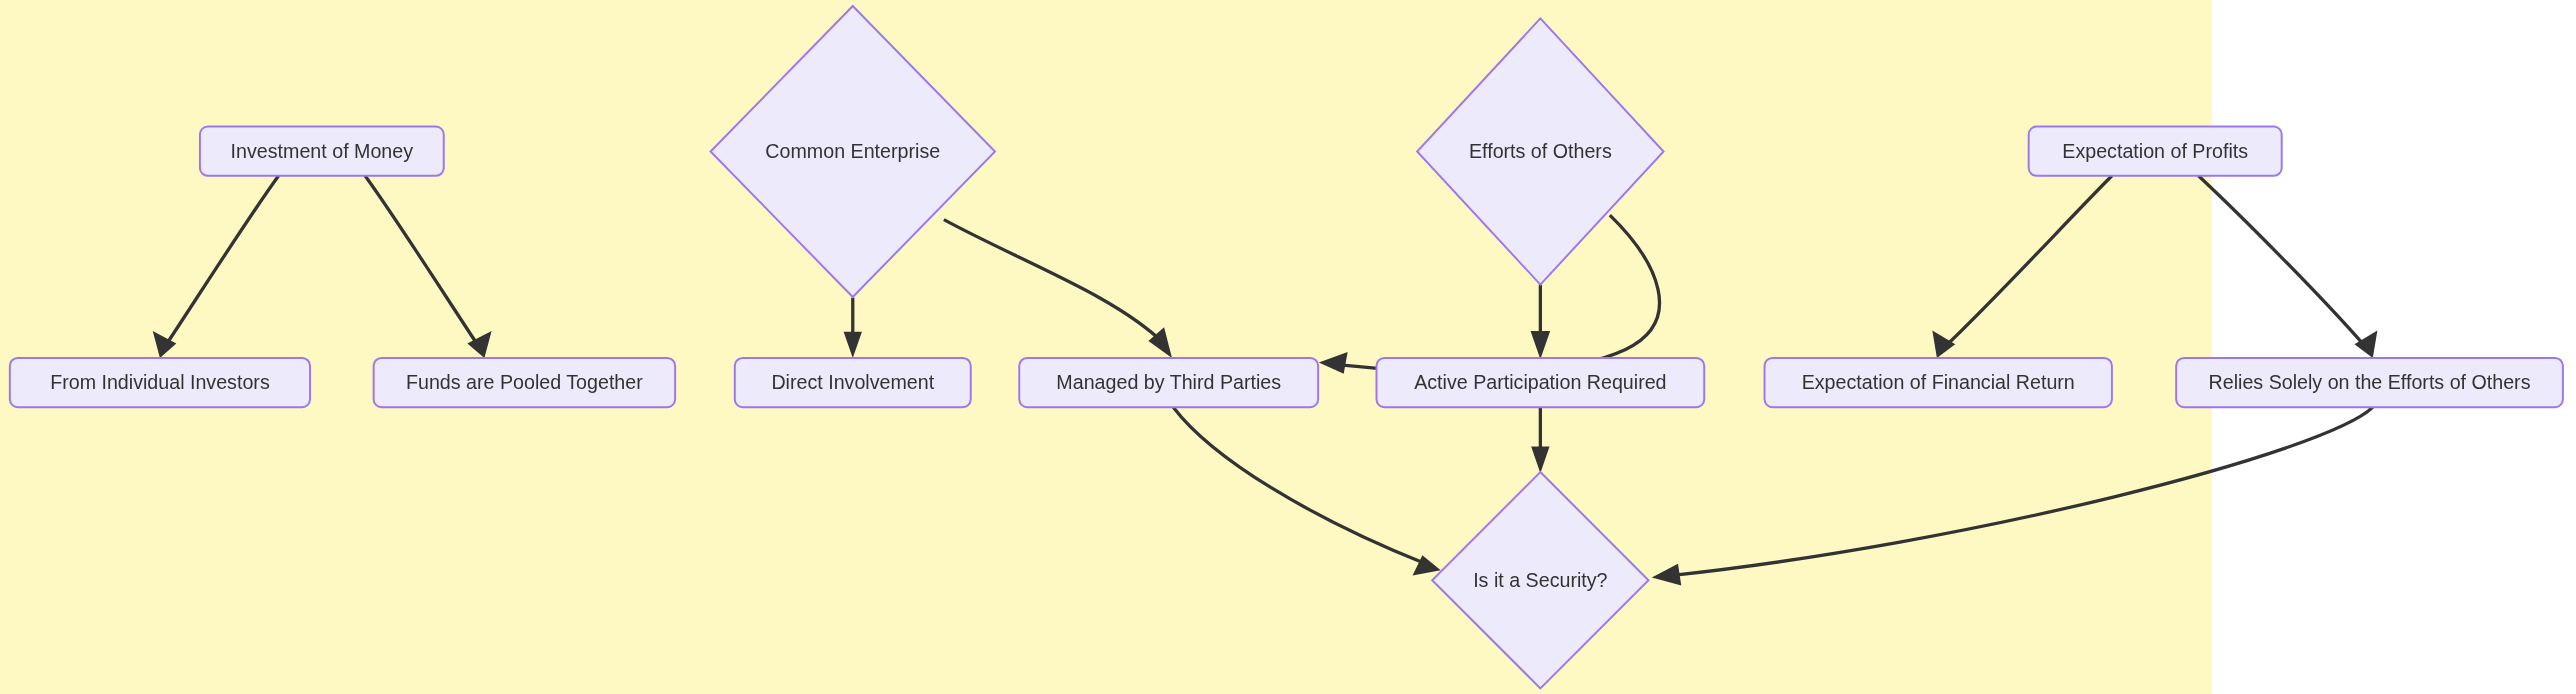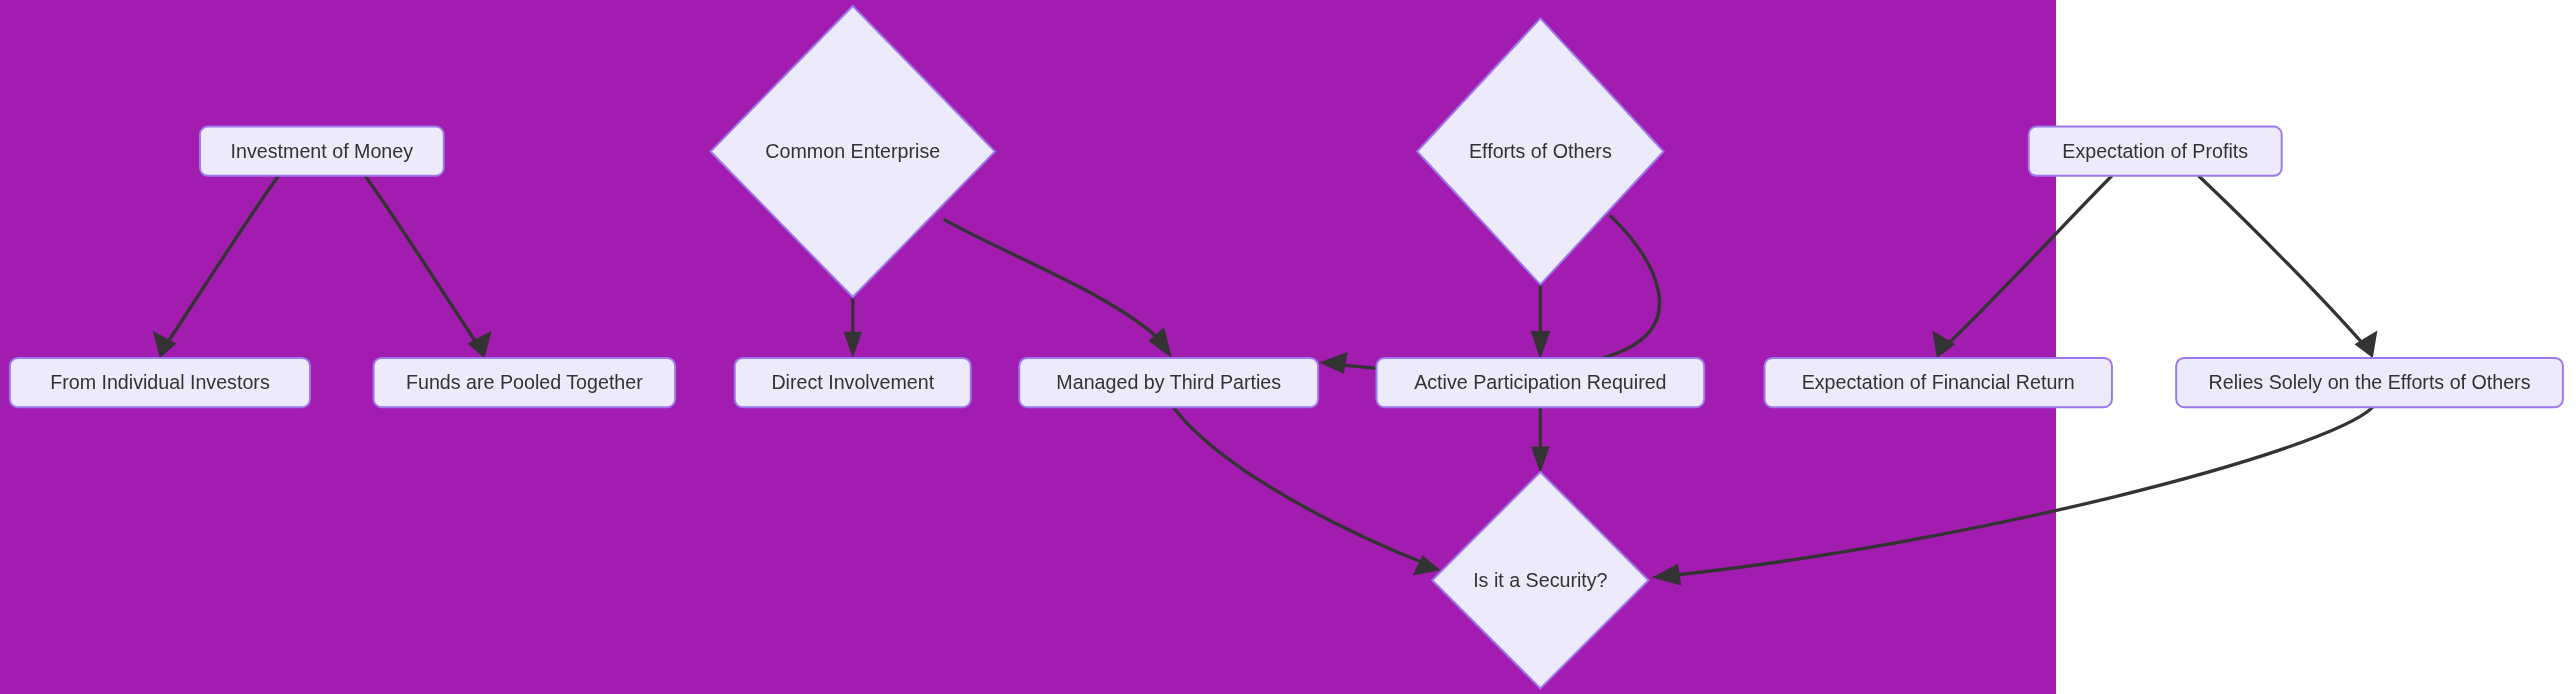--- a/index.html
+++ b/index.html
@@ -8,23 +8,23 @@
     background: #ffffff;
   }
   body {
     width: 2576px;
     height: 695px;
     font-family: "Liberation Sans", sans-serif;
     overflow: hidden;
   }
   #flowchart-root {
     position: relative;
-    width: 2056px;
+    width: 2212px;
     height: 695px;
-    background: #a21caf;
+    background: #fef9c3;
   }
   svg#flow-svg {
     position: absolute;
     top: 0;
     left: 0;
     width: 2576px;
     height: 695px;
     display: block;
   }
   .node-rect {

